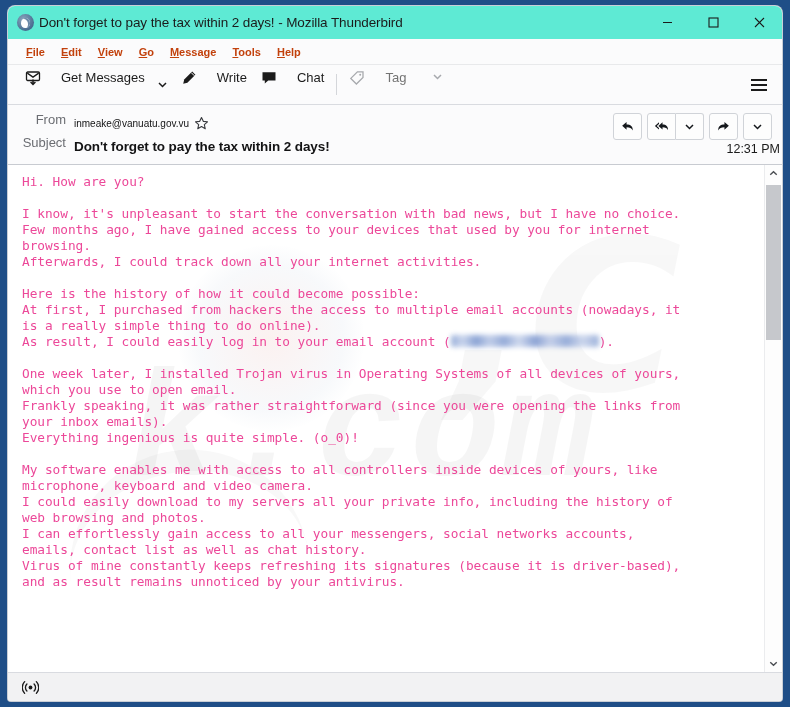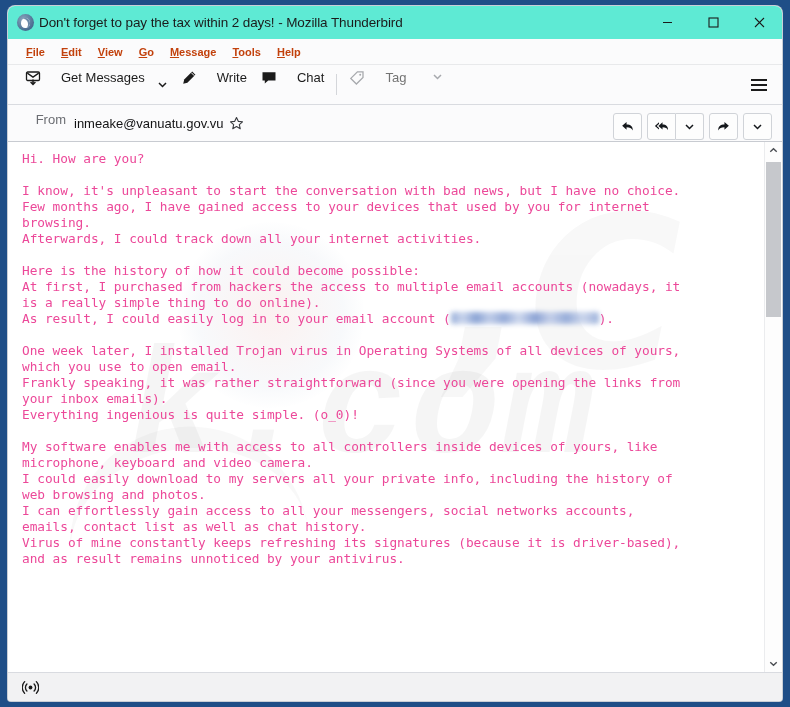--- a/index.html
+++ b/index.html
@@ -95,21 +95,21 @@
     background:#fbfbfc;
     padding:7px 0 6px 0;
     border-bottom:1px solid #c8cbd1;
     position:relative;
   }
   .hrow{display:flex;min-height:23px;padding:0 10px 0 0;}
   .hlabel{
     width:58px;min-width:58px;text-align:right;
     font-size:13px;color:#6b6d72;padding-right:8px;
   }
-  .hval{font-size:13px;color:#131314;display:flex;align-items:center;gap:2px;}
+  .hval{font-size:10px;color:#131314;display:flex;align-items:center;gap:2px;}
   .hval.subject{font-weight:bold;font-size:13.5px;letter-spacing:-0.1px;}
   .star{
     width:15px;height:15px;margin-left:3px;display:inline-block;
     color:#3a3c40;
   }
   .blurred{
     display:inline-block;
     height:13px;width:131px;
     background:linear-gradient(90deg,#b9bcc2 0%,#d2d4d8 9%,#aaadb4 18%,#cfd1d6 27%,#b2b5bb 38%,#d6d8db 49%,#a9acb3 60%,#cdcfd4 70%,#b6b9bf 82%,#d0d2d7 92%,#bcbfc5 100%);
     filter:blur(2.6px);
@@ -326,20 +326,24 @@
       <div class="hval">
         <span>inmeake@vanuatu.gov.vu</span>
         <span class="star">
           <svg width="15" height="15" viewBox="0 0 16 16">
               <path d="M8 1.6l1.9 4.1 4.5.5-3.4 3 1 4.4L8 11.3l-4 2.3 1-4.4-3.4-3 4.5-.5z" stroke="currentColor" stroke-width="1.2" fill="none" stroke-linejoin="round"></path>
             </svg>
         </span>
       </div>
     </div>
 
+    <div class="hrow">
+      <div class="hlabel">Subject</div>
+      <div class="hval subject">Don't forget to pay the tax within 2 days!</div>
+    </div>
 
 
     <div class="hdr-actions">
       <div class="actbtn">
         <svg width="15" height="15" viewBox="0 0 16 16">
             <path d="M7 3.2L2.3 7.3 7 11.4V8.9c3.4 0 5.4 1 6.6 3.3.2-4.4-2.3-6.4-6.6-6.4z" fill="currentColor"></path>
           </svg>
       </div>
       <div class="actgroup">
         <div class="actbtn">

